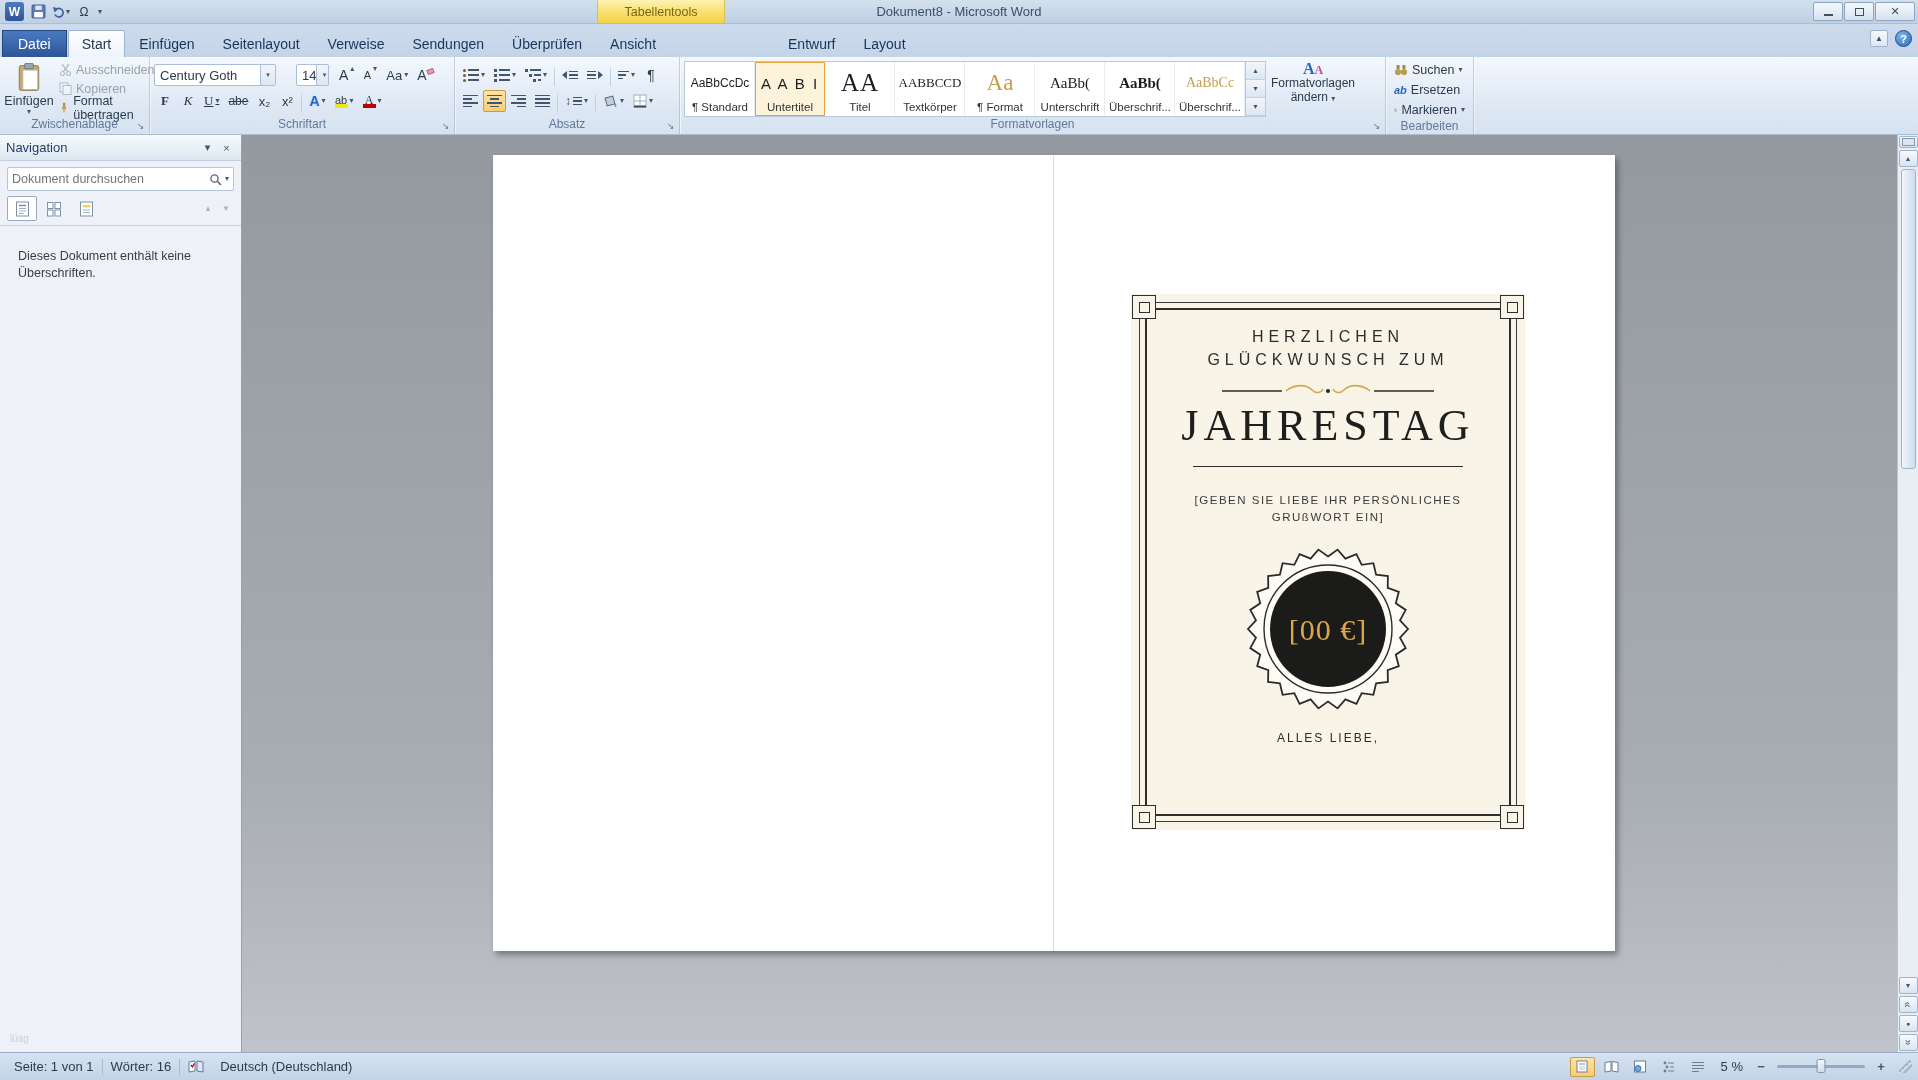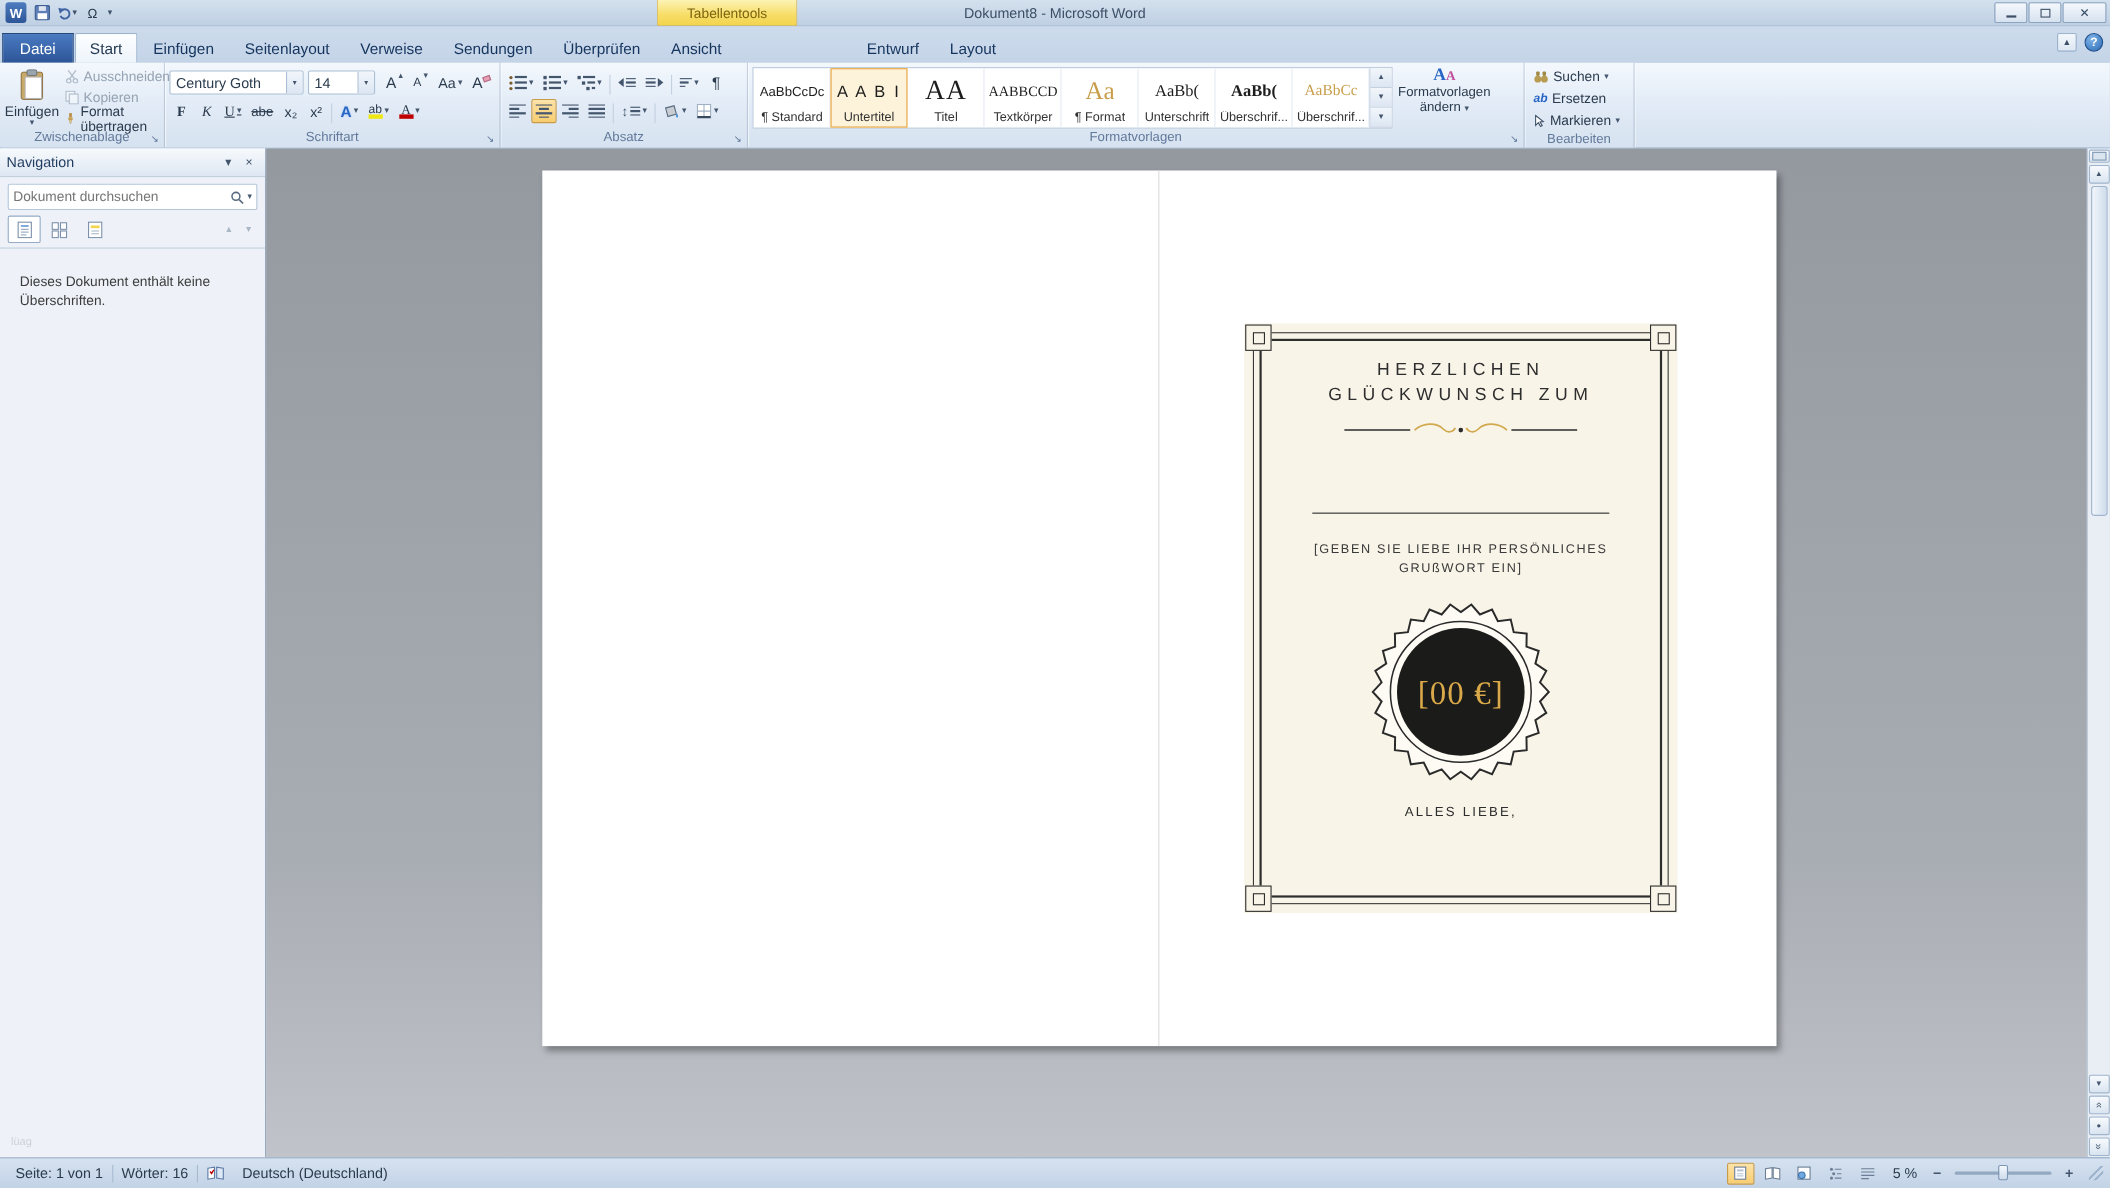--- a/index.html
+++ b/index.html
@@ -267,21 +267,21 @@
       <span class="launcher">↘</span>
     </div>
 
     <div class="rgroup" style="width:305px">
       <div class="rgroup-content">
         <div class="rrow">
           <div class="combo" style="width:122px">
             <span>Century Goth</span>
             <span class="cbtn">▾</span>
           </div>
-          <div class="combo" style="width:61px;margin-left:3px">
+          <div class="combo" style="width:33px;margin-left:19px">
             <span>14</span>
             <span class="cbtn">▾</span>
           </div>
           <span class="rbtn" style="margin-left:5px">
               <span class="bigA">A</span>
               <span class="cr" style="align-self:flex-start">▴</span>
             </span>
           <span class="rbtn">
               <span class="smallA">A</span>
               <span class="cr" style="align-self:flex-start">▾</span>
@@ -534,21 +534,21 @@
         <div class="chgstyles">
           <span class="aa-icon"><span class="a1">A</span><span class="a2">A</span></span>
           <span>Formatvorlagen</span>
           <span><span>ändern</span> <span class="cr">▾</span></span>
         </div>
       </div>
       <div class="rgroup-label">Formatvorlagen</div>
       <span class="launcher">↘</span>
     </div>
 
-    <div class="rgroup" style="width:100px">
+    <div class="rgroup" style="width:88px">
       <div class="rgroup-content">
         <div class="edit-col">
           <div class="edit-row">
             <svg width="14" height="12" viewBox="0 0 14 12">
                 <rect x="2.5" y="1" width="3.2" height="4" rx="1" fill="#a08a45"></rect>
                 <rect x="8.3" y="1" width="3.2" height="4" rx="1" fill="#a08a45"></rect>
                 <circle cx="4" cy="8" r="3.1" fill="#b89c52"></circle>
                 <circle cx="10" cy="8" r="3.1" fill="#b89c52"></circle>
               </svg>
             <span>Suchen</span>
@@ -656,20 +656,21 @@
           <div class="flourish">
             <svg width="212" height="18" viewBox="0 0 212 18">
               <line x1="0" y1="9" x2="60" y2="9" stroke="#2b2b2b" stroke-width="1.4"></line>
               <path d="M64,9 C72,2 84,2 90,8 C94,12 99,11 101,7" stroke="#d2a94e" stroke-width="1.6" fill="none"></path>
               <circle cx="106" cy="9" r="2.1" fill="#2b2b2b"></circle>
               <path d="M148,9 C140,2 128,2 122,8 C118,12 113,11 111,7" stroke="#d2a94e" stroke-width="1.6" fill="none"></path>
               <line x1="152" y1="9" x2="212" y2="9" stroke="#2b2b2b" stroke-width="1.4"></line>
             </svg>
           </div>
 
+          <div class="card-title">JAHRESTAG</div>
           <div class="card-rule"></div>
           <div class="card-g1">[GEBEN SIE LIEBE IHR PERSÖNLICHES</div>
           <div class="card-g2">GRUßWORT EIN]</div>
 
           <div class="seal">
             <svg width="170" height="170" viewBox="0 0 170 170">
               <polygon id="seal-poly" points="85.0,12.5 94.6,5.6 102.4,14.6 113.4,10.2 118.7,20.8 130.4,19.2 133.1,30.7 144.9,32.0 144.7,43.8 155.8,47.8 152.8,59.3 162.7,65.9 157.0,76.3 165.0,85.0 157.0,93.7 162.7,104.1 152.8,110.7 155.8,122.2 144.7,126.2 144.9,138.0 133.1,139.3 130.4,150.8 118.7,149.2 113.4,159.8 102.4,155.4 94.6,164.4 85.0,157.5 75.4,164.4 67.6,155.4 56.6,159.8 51.3,149.2 39.6,150.8 36.9,139.3 25.1,138.0 25.3,126.2 14.2,122.2 17.2,110.7 7.3,104.1 13.0,93.7 5.0,85.0 13.0,76.3 7.3,65.9 17.2,59.3 14.2,47.8 25.3,43.8 25.1,32.0 36.9,30.7 39.6,19.2 51.3,20.8 56.6,10.2 67.6,14.6 75.4,5.6" fill="#fdfbf3" stroke="#2b2b2b" stroke-width="1.8"></polygon>
               <circle cx="85" cy="85" r="64" fill="none" stroke="#2b2b2b" stroke-width="1.4"></circle>
               <circle cx="85" cy="85" r="58" fill="#1b1b19"></circle>
               <text x="85" y="96" text-anchor="middle" font-family="Liberation Serif, serif" font-size="30" letter-spacing="1" fill="#d9a848">[00 €]</text>

